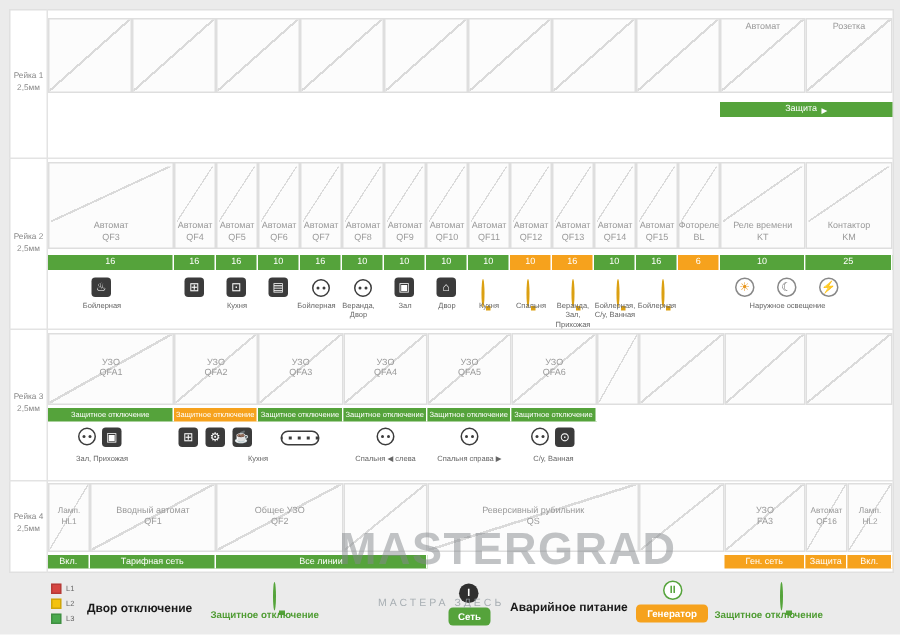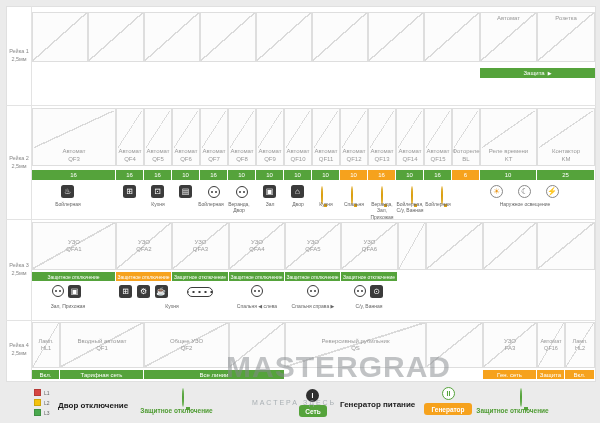--- a/index.html
+++ b/index.html
@@ -339,21 +339,21 @@
 <span class="abs phase" style="left:34px;top:409px;background:#4aa94e"></span>
 <span class="abs phaselbl" style="left:44px;top:410px">L3</span>
 
 <div class="abs b8" style="left:58px;top:401px">Двор отключение</div>
 <span class="abs bulbL" style="left:172px;top:389px"></span>
 <div class="abs gtxt" style="left:134px;top:407px;width:85px">Защитное отключение</div>
 
 <span class="abs pcirc dark" style="left:306px;top:389px">I</span>
 <div class="abs badge g" style="left:299px;top:405px;width:28px">Сеть</div>
 
-<div class="abs b8" style="left:340px;top:400px">Генератор питание</div>
+<div class="abs b8" style="left:340px;top:400px">Аварийное питание</div>
 <span class="abs pcirc gen" style="left:442px;top:387px">II</span>
 <div class="abs badge o" style="left:424px;top:403px;width:48px">Генератор</div>
 
 <span class="abs bulbL" style="left:508px;top:389px"></span>
 <div class="abs gtxt" style="left:470px;top:407px;width:85px">Защитное отключение</div>
 
 
 <div class="abs wm" style="left:226px;top:350px">MASTERGRAD</div>
 <div class="abs wm2" style="left:252px;top:399px">МАСТЕРА ЗДЕСЬ</div>
 

